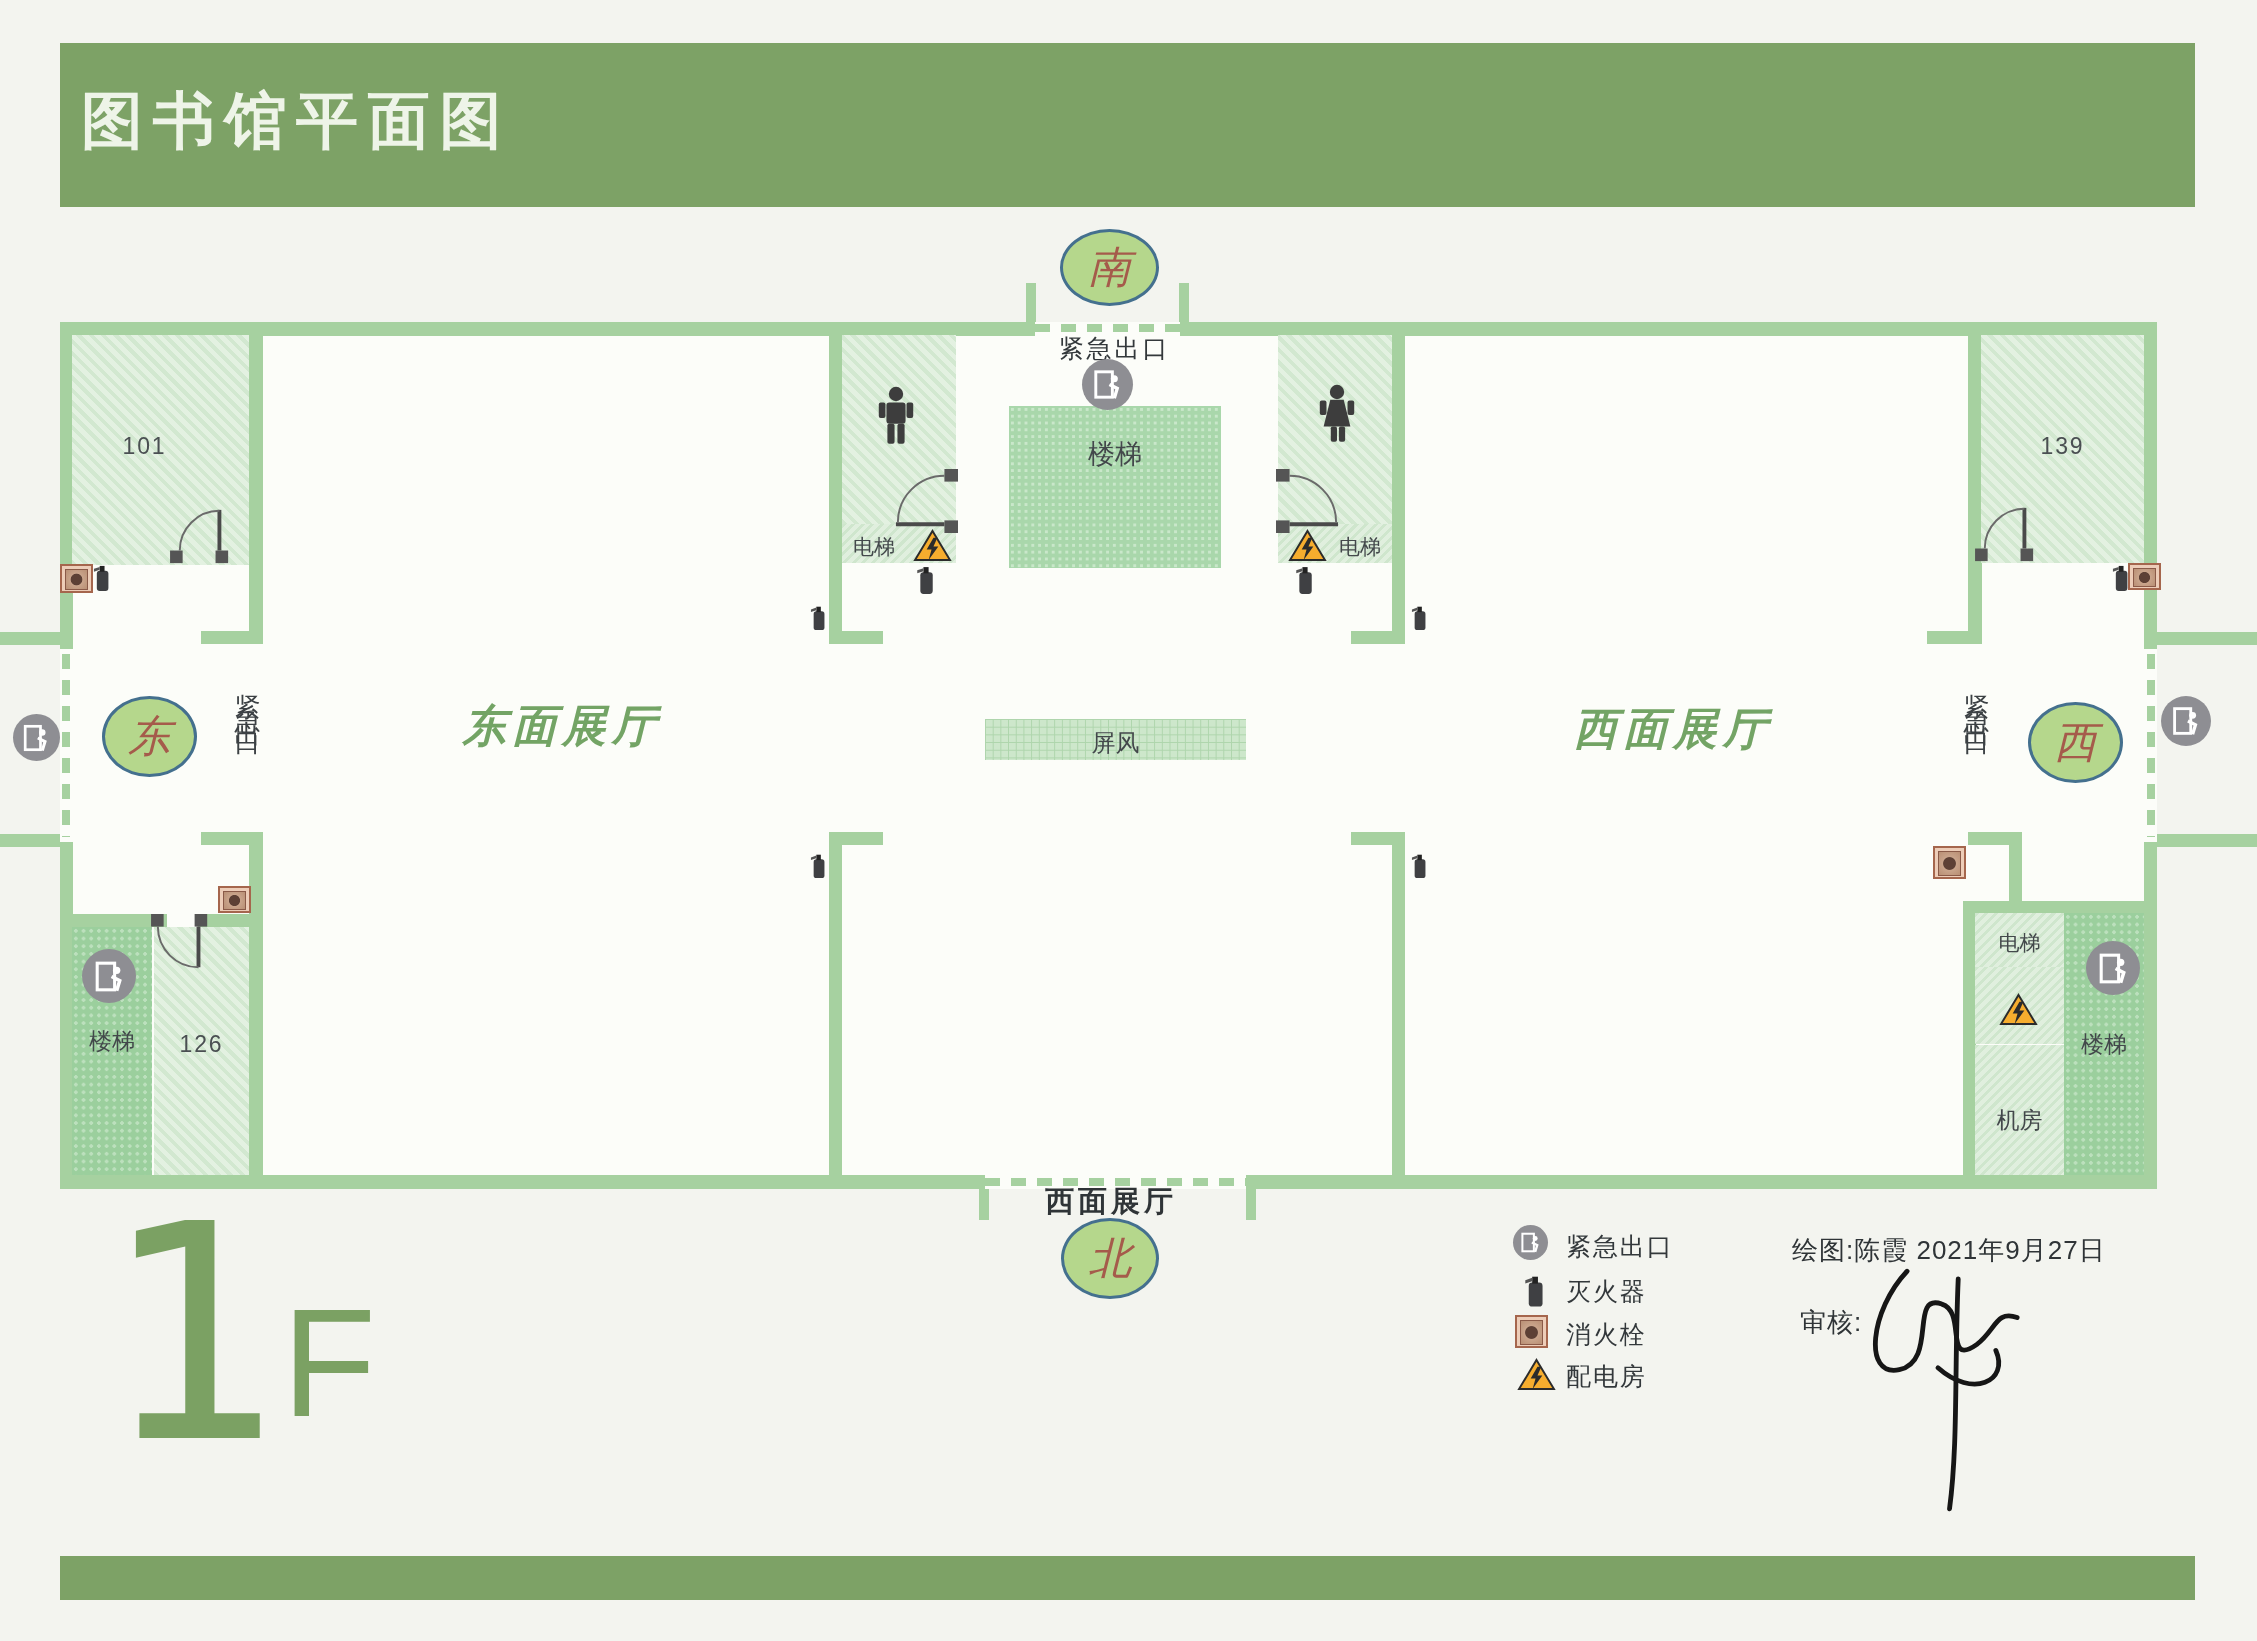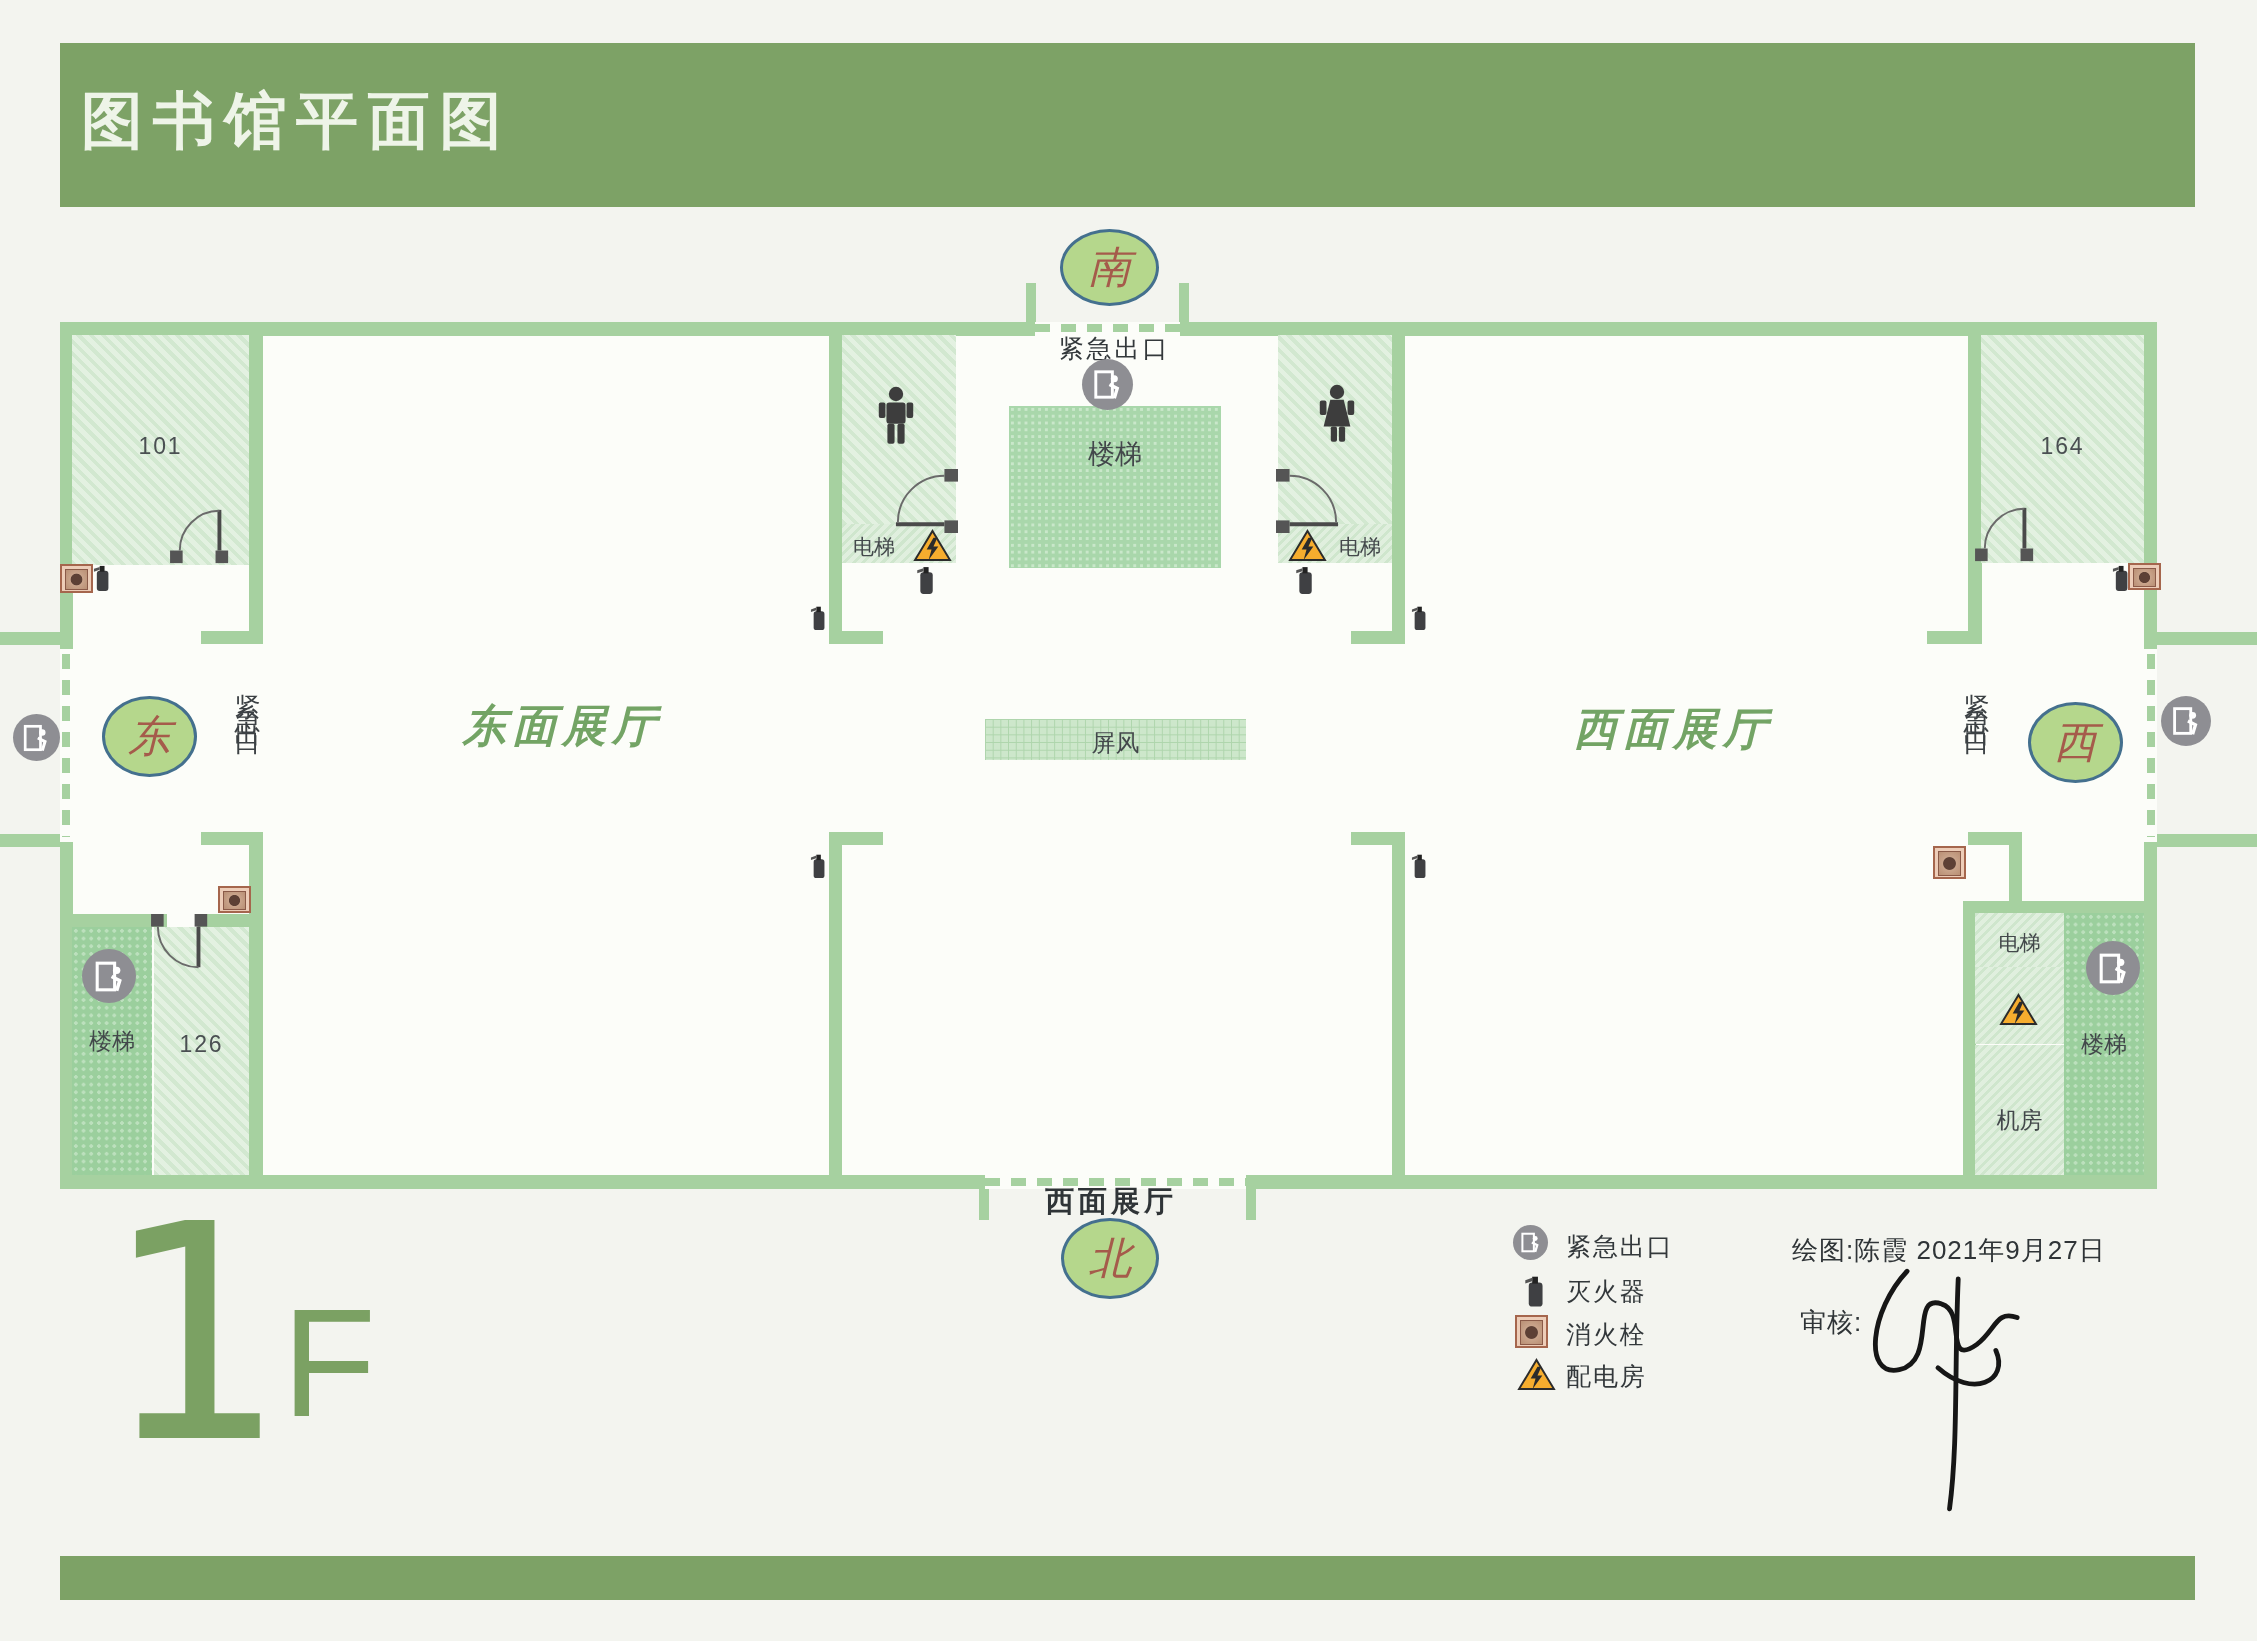--- a/index.html
+++ b/index.html
@@ -109,22 +109,22 @@
   <div class="abs hatch2" style="left:1278px;top:524px;width:114px;height:39px"></div>
   <div class="abs dots" style="left:1009px;top:406px;width:212px;height:162px"></div>
   <div class="abs grid" style="left:985px;top:719px;width:261px;height:41px"></div>
   <div class="abs dots-dark" style="left:72px;top:927px;width:80px;height:248px"></div>
   <div class="abs hatch" style="left:154px;top:927px;width:95px;height:248px"></div>
   <div class="abs hatch2" style="left:1975px;top:913px;width:89px;height:54px"></div>
   <div class="abs hatch2" style="left:1975px;top:967px;width:89px;height:77px"></div>
   <div class="abs hatch2" style="left:1975px;top:1045px;width:89px;height:130px"></div>
   <div class="abs dots-dark" style="left:2064px;top:913px;width:80px;height:262px"></div>
 
-  <div class="lbl room-num" style="left:72px;top:433px;width:177px">101</div>
-  <div class="lbl room-num" style="left:1981px;top:433px;width:163px">164</div>
+  <div class="lbl room-num" style="left:56px;top:433px;width:177px">101</div>
+  <div class="lbl room-num" style="left:1981px;top:433px;width:163px">139</div>
   <div class="lbl room-num" style="left:154px;top:1031px;width:95px">126</div>
   <div class="lbl" style="left:1009px;top:436px;width:212px;font-size:27px">楼梯</div>
   <div class="lbl small-lbl" style="left:844px;top:533px;width:60px">电梯</div>
   <div class="lbl small-lbl" style="left:1330px;top:533px;width:60px">电梯</div>
   <div class="lbl small-lbl" style="left:1975px;top:929px;width:89px">电梯</div>
   <div class="lbl" style="left:1975px;top:1105px;width:89px;font-size:23px">机房</div>
   <div class="lbl" style="left:72px;top:1026px;width:80px;font-size:23px">楼梯</div>
   <div class="lbl" style="left:2064px;top:1029px;width:80px;font-size:23px">楼梯</div>
   <div class="lbl" style="left:985px;top:727px;width:261px;font-size:24px">屏风</div>
   <div class="lbl hall-lbl" style="left:1509px;top:700px;width:328px">西面展厅</div>

